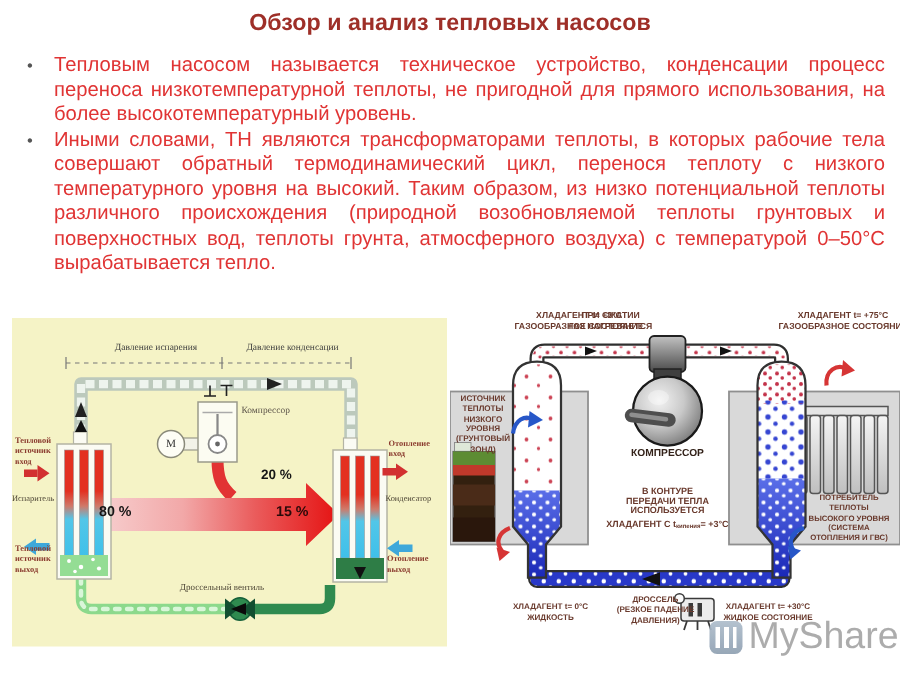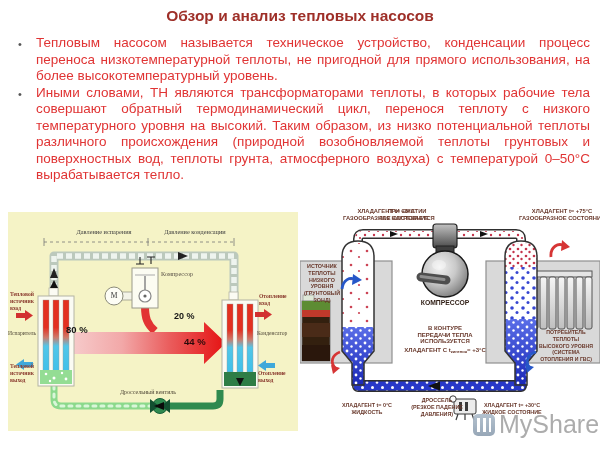--- a/index.html
+++ b/index.html
@@ -138,22 +138,22 @@
           <polygon points="256,97 256,108 264,102.5" fill="#d23030"></polygon>
         <rect x="258" y="151" width="9" height="5" fill="#3fa8da"></rect>
           <polygon points="258,148 258,159 250,153.5" fill="#3fa8da"></polygon>
       </g>
     </svg>
     <div class="lbl dim" style="left:41px;top:16px;width:110px;">Давление испарения</div>
     <div class="lbl dim" style="left:132px;top:16px;width:110px;">Давление конденсации</div>
     <div class="lbl" style="left:153px;top:58px;width:60px;font-size:6.3px;color:#5a5248;">Компрессор</div>
     <div class="lbl" style="left:99px;top:80px;width:14px;text-align:center;font-size:7.5px;color:#333;">М</div>
     <div class="pct abs" style="left:138px;top:99px;font-size:9px;margin-left:28px;">20 %</div>
-    <div class="pct abs" style="left:58px;top:112px;">80 %</div>
-    <div class="pct abs" style="left:176px;top:124px;color:#2a0a0a;">44 %</div>
+    <div class="pct abs" style="left:58px;top:124px;">80 %</div>
+    <div class="pct abs" style="left:176px;top:124px;color:#2a0a0a;">15 %</div>
     <div class="lbl" style="left:0px;top:118px;width:31px;font-size:5.6px;">Испаритель</div>
     <div class="lbl" style="left:249px;top:118px;width:42px;font-size:5.6px;">Конденсатор</div>
     <div class="lbl io" style="left:2px;top:79px;">Тепловой
 источник
 вход</div>
     <div class="lbl io" style="left:2px;top:151px;">Тепловой
 источник
 выход</div>
     <div class="lbl io" style="left:251px;top:81px;">Отопление
 вход</div>

